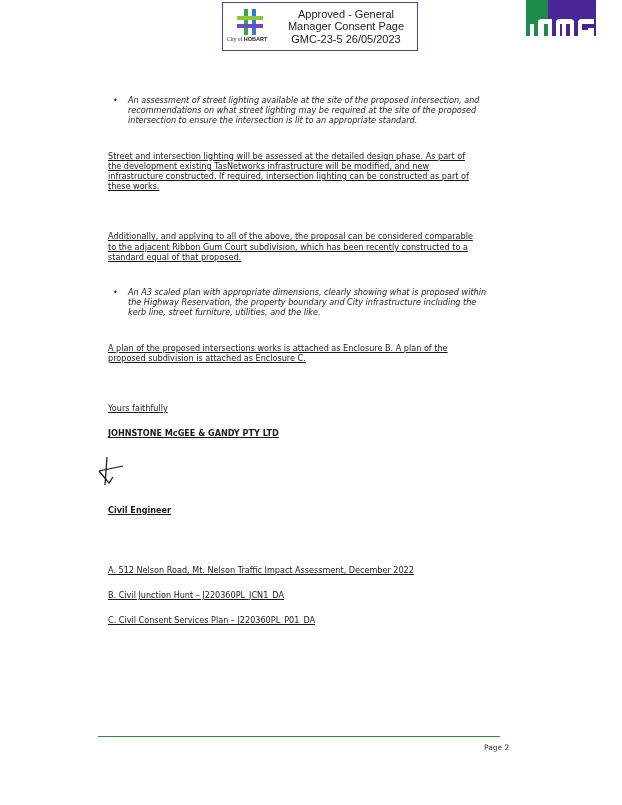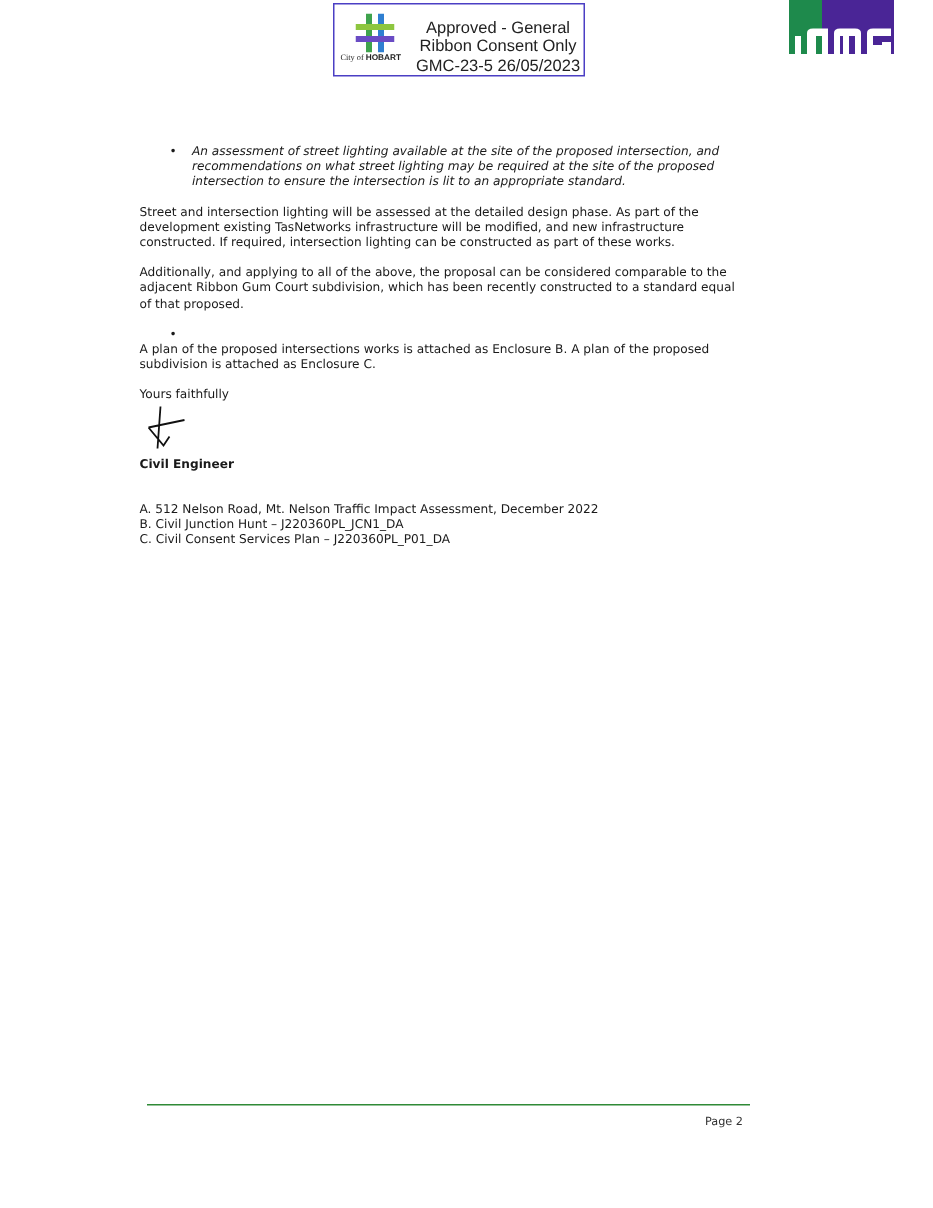--- a/index.html
+++ b/index.html
@@ -1,62 +1,62 @@
 <!DOCTYPE html>
 <html><head>
   <meta charset="utf-8">
   <style>
     html, body { margin: 0; padding: 0; background: #ffffff; }
     body { width: 622px; height: 805px; position: relative; overflow: hidden;
            font-family: "DejaVu Sans", "Liberation Sans", sans-serif; color: #1a1a1a; }
 
-    .stamp { position: absolute; left: 222px; top: 2px; width: 168px; height: 49px;
+    .stamp { position: absolute; left: 222px; top: 2px; width: 196px; height: 49px;
              border: 1.5px solid #4b3fc4; box-sizing: border-box; background: #fff;
-             display: flex; align-items: flex-end; }
+             display: flex; align-items: center; }
     .stamp-logo { width: 52px; height: 100%; position: relative; }
     .stamp-logo svg { position: absolute; left: 14px; top: 6px; }
     .stamp-logo .city { position: absolute; left: 4px; top: 33px; font-size: 5.5px;
              font-family: "Liberation Serif", serif; white-space: nowrap; color: #222; }
     .stamp-logo .city b { font-family: "Liberation Sans", sans-serif; }
     .stamp-text { flex: 1; text-align: center; font-family: "Liberation Sans", sans-serif;
              font-size: 11px; line-height: 12.5px; color: #222; }
 
     .brand-logo { position: absolute; left: 526px; top: 0; width: 70px; height: 36px; }
 
     .content { position: absolute; left: 93px; top: 95px; width: 400px; font-size: 8.1px; line-height: 10.2px; }
     .bullet { position: relative; padding-left: 35px; font-style: italic; }
     .bullet .dot { position: absolute; left: 20px; top: 0; font-style: normal; }
-    p { margin: 0; }
+    p { margin: 15px; text-decoration: underline; }
     .gap { height: 10px; }
     .bold { font-weight: bold; }
 
     .sig { width: 40px; height: 32px; margin: 2px 0 0 2px; }
 
     .footer-line { position: absolute; left: 98px; top: 736px; width: 402px; height: 1px; background: #2f8a36; }
-    .page-num { position: absolute; left: 470px; top: 743px; font-size: 7.5px; color: #333; }
+    .page-num { position: absolute; left: 484px; top: 743px; font-size: 7.5px; color: #333; }
   </style>
 </head>
 <body>
 
 <div class="stamp">
   <div class="stamp-logo">
     <svg width="26" height="26" viewBox="0 0 26 26">
       <rect x="7" y="0" width="4" height="26" fill="#3fa34d"></rect>
       <rect x="15" y="0" width="4" height="26" fill="#2f7fd1"></rect>
       <rect x="0" y="7" width="26" height="4" fill="#8dc63f"></rect>
       <rect x="0" y="15" width="26" height="4" fill="#6a4bc4"></rect>
     </svg>
     <div class="city">
       <span>City of</span>
       <b>HOBART</b>
     </div>
   </div>
   <div class="stamp-text">
     <div>Approved - General</div>
-    <div>Ribbon Consent Only</div>
+    <div>Manager Consent Page</div>
     <div>GMC-23-5 26/05/2023</div>
   </div>
 </div>
 
 <div class="brand-logo">
   <svg width="70" height="36" viewBox="0 0 70 36">
     <rect x="0" y="0" width="22" height="36" fill="#1e8a4c"></rect>
     <rect x="22" y="0" width="48" height="36" fill="#4a2596"></rect>
     <path d="M4 36 V24 H8 V36 Z M12 36 V22 Q12 19 16 19 H26 V36 H22 V24 H18 V36 Z M30 36 V22 Q30 19 34 19 H44 Q48 19 48 22 V36 H44 V24 H40 V36 H36 V24 H34 V36 Z M52 36 V22 Q52 19 56 19 H68 V24 H56 V30 H62 V28 H68 V36 Z" fill="#ffffff"></path>
   </svg>
@@ -67,25 +67,27 @@
     <span class="dot">•</span>
     <span>An assessment of street lighting available at the site of the proposed intersection, and recommendations on what street lighting may be required at the site of the proposed intersection to ensure the intersection is lit to an appropriate standard.</span>
   </div>
   <div class="gap"></div>
   <p>Street and intersection lighting will be assessed at the detailed design phase. As part of the development existing TasNetworks infrastructure will be modified, and new infrastructure constructed. If required, intersection lighting can be constructed as part of these works.</p>
   <div class="gap"></div>
   <p>Additionally, and applying to all of the above, the proposal can be considered comparable to the adjacent Ribbon Gum Court subdivision, which has been recently constructed to a standard equal of that proposed.</p>
   <div class="gap"></div>
   <div class="bullet">
     <span class="dot">•</span>
+    <span>An A3 scaled plan with appropriate dimensions, clearly showing what is proposed within the Highway Reservation, the property boundary and City infrastructure including the kerb line, street furniture, utilities, and the like.</span>
   </div>
   <div class="gap"></div>
   <p>A plan of the proposed intersections works is attached as Enclosure B. A plan of the proposed subdivision is attached as Enclosure C.</p>
   <div class="gap"></div>
   <p>Yours faithfully</p>
+  <p class="bold">JOHNSTONE McGEE &amp; GANDY PTY LTD</p>
   <svg class="sig" viewBox="0 0 40 32">
     <path d="M12 2 L10 30 M4 16 L28 11 M4 16 L14 28 L18 22" fill="none" stroke="#111" stroke-width="1.2"></path>
   </svg>
   <p class="bold">Civil Engineer</p>
   <div class="gap"></div>
   <div class="gap"></div>
   <p>A. 512 Nelson Road, Mt. Nelson Traffic Impact Assessment, December 2022</p>
   <p>B. Civil Junction Hunt – J220360PL_JCN1_DA</p>
   <p>C. Civil Consent Services Plan – J220360PL_P01_DA</p>
 </div>

